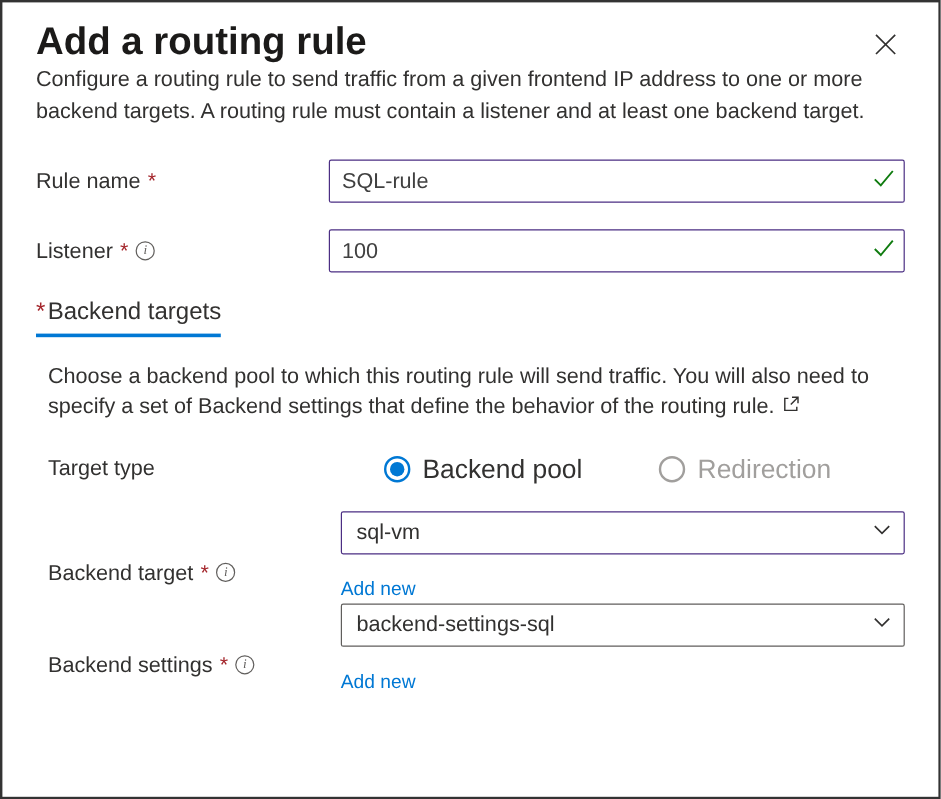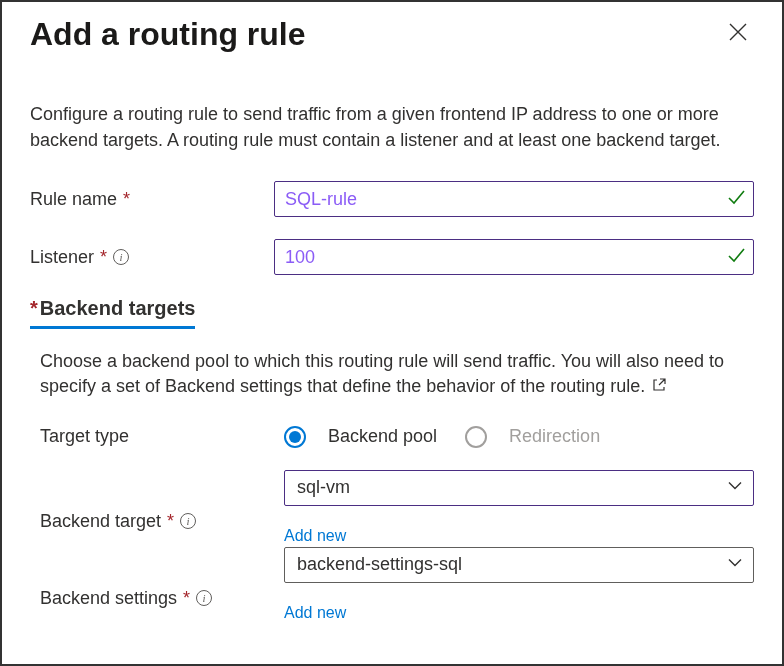--- a/index.html
+++ b/index.html
@@ -11,23 +11,22 @@
   }
   .panel {
     width: 784px;
     height: 666px;
     padding: 14px 28px 28px 28px;
     border: 2px solid #333;
     position: relative;
   }
   .header-row {
     display: flex;
-    align-items: flex-start;
+    align-items: flex-end;
     justify-content: space-between;
-    margin-bottom: 48px;
   }
   .title {
     font-size: 32px;
     font-weight: 600;
     color: #1b1a19;
   }
   .close-btn {
     width: 32px; height: 32px;
     display: flex; align-items: center; justify-content: center;
     cursor: pointer;
@@ -68,21 +67,21 @@
   }
   .input-col { flex: 1; position: relative; }
   .text-input {
     width: 100%;
     height: 36px;
     border: 1px solid #4b2e83;
     border-radius: 2px;
     padding: 0 36px 0 10px;
     font-size: 18px;
     font-family: inherit;
-    color: #8b5cf6;
+    color: #404040;
     outline: none;
   }
   .check-icon {
     position: absolute;
     right: 8px; top: 50%;
     transform: translateY(-50%);
     color: #107c10;
   }
   .tabs {
     display: flex;
@@ -91,21 +90,21 @@
     margin-bottom: 20px;
     font-size: 20px;
   }
   .tab {
     cursor: pointer;
     padding-bottom: 6px;
     color: #323130;
   }
   .tab .req { color: #a4262c; margin-right: 2px;}
   .tab.active {
-    font-weight: 700;
+    font-weight: 400;
     border-bottom: 3px solid #0078d4;
   }
   .tab-desc {
     font-size: 18px;
     line-height: 1.4;
     color: #323130;
     margin: 0 0 26px 10px;
   }
   .ext-link-icon {
     display: inline-block;
@@ -113,23 +112,24 @@
     margin-left: 2px;
   }
   .radio-row {
     display: flex;
     gap: 28px;
     align-items: center;
   }
   .radio-item {
     display: flex;
     align-items: center;
-    gap: 22px;
-    font-size: 18px;
-    cursor: pointer;
+    gap: 10px;
+    font-size: 22px;
+    cursor: pointer;
+    margin-left: 36px;
   }
   .radio-circle {
     width: 22px; height: 22px;
     border-radius: 50%;
     display: flex; align-items: center; justify-content: center;
   }
   .radio-circle.sel { border: 2px solid #0078d4; }
   .radio-circle.sel::after {
     content: ""; width: 12px; height: 12px; border-radius: 50%;
     background: #0078d4;

